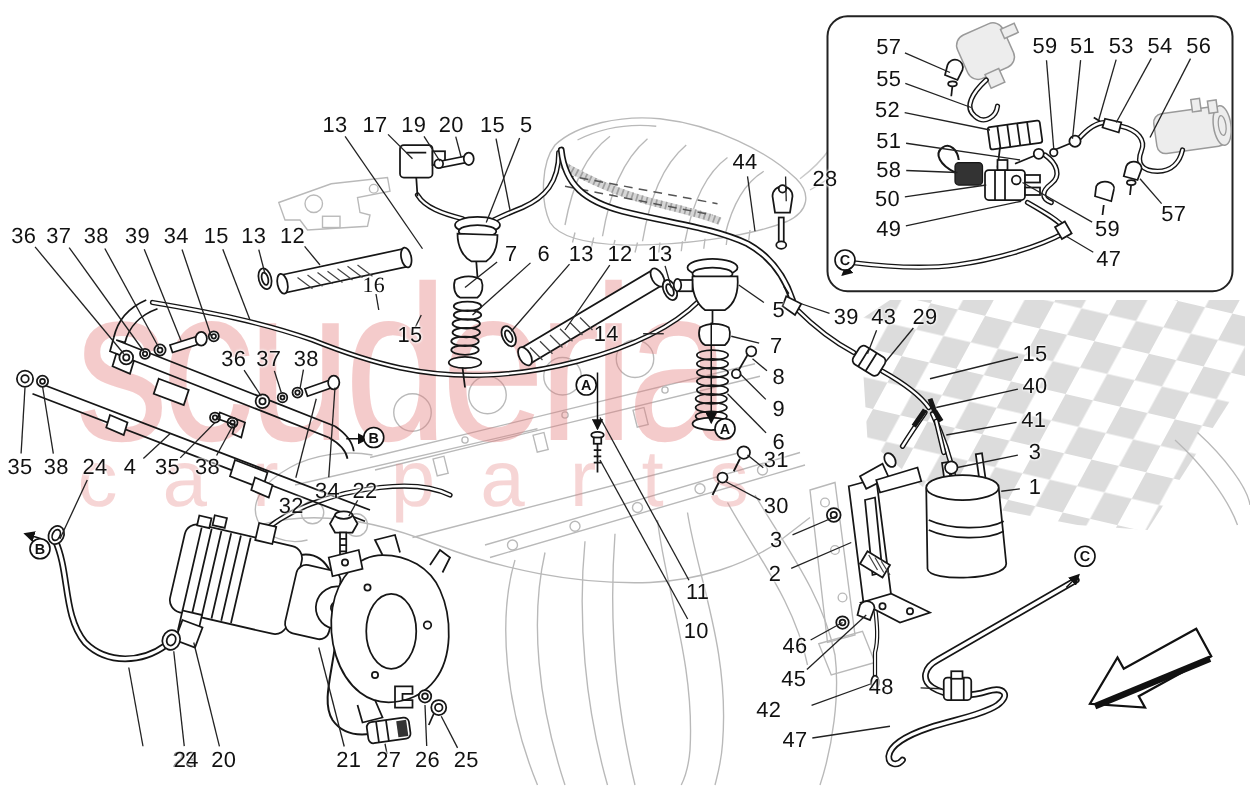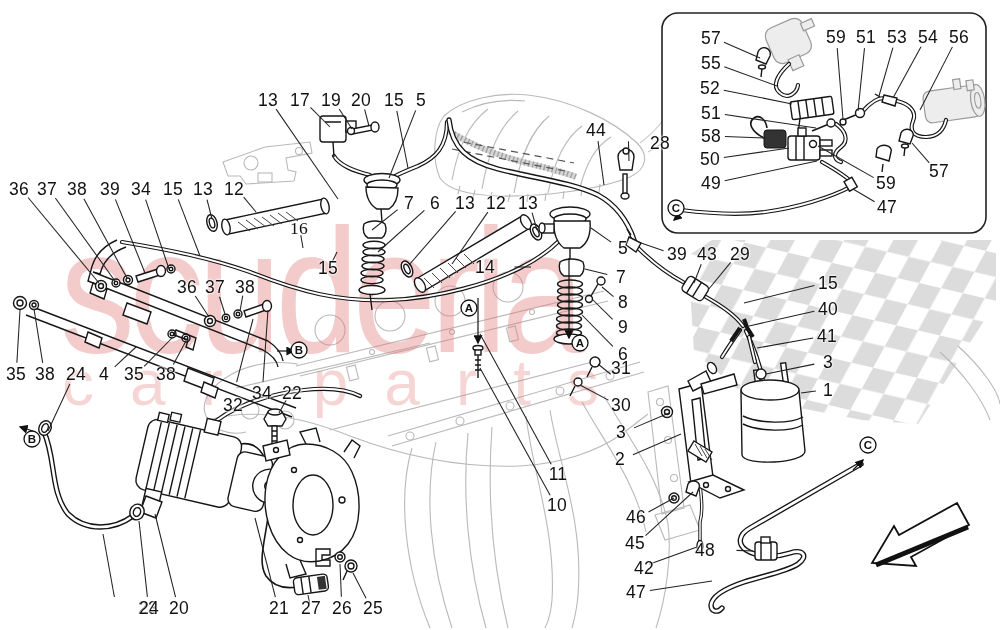--- a/index.html
+++ b/index.html
@@ -557,21 +557,21 @@
       <span class="callout" style="left: 292px; top: 393px; text-align: right;">22</span>
       <span class="callout" style="left: 187px; top: 287px;">36</span>
       <span class="callout" style="left: 215px; top: 287px;">37</span>
       <span class="callout" style="left: 245px; top: 287px;">38</span>
       <span class="callout" style="left: 621px; top: 432px;">3</span>
       <span class="callout" style="left: 620px; top: 459px;">2</span>
       <span class="callout" style="left: 558px; top: 474px;">11</span>
       <span class="callout" style="left: 557px; top: 505px;">10</span>
       <span class="callout" style="left: 636px; top: 517px;">46</span>
       <span class="callout" style="left: 635px; top: 543px;">45</span>
-      <span class="callout" style="left: 644px; top: 568px;">42</span>
+      <span class="callout" style="left: 615px; top: 568px;">42</span>
       <span class="callout" style="left: 636px; top: 592px;">47</span>
       <span class="callout" style="left: 705px; top: 550px;">48</span>
       <span class="callout" style="left: 117px; top: 608px; margin-left: 31px;">23</span>
       <span class="callout" style="left: 149px; top: 608px;">24</span>
       <span class="callout" style="left: 179px; top: 608px;">20</span>
       <span class="callout" style="left: 279px; top: 608px;">21</span>
       <span class="callout" style="left: 311px; top: 608px;">27</span>
       <span class="callout" style="left: 342px; top: 608px;">26</span>
       <span class="callout" style="left: 373px; top: 608px;">25</span>
       <span class="callout" style="left: 711px; top: 38px;">57</span>

